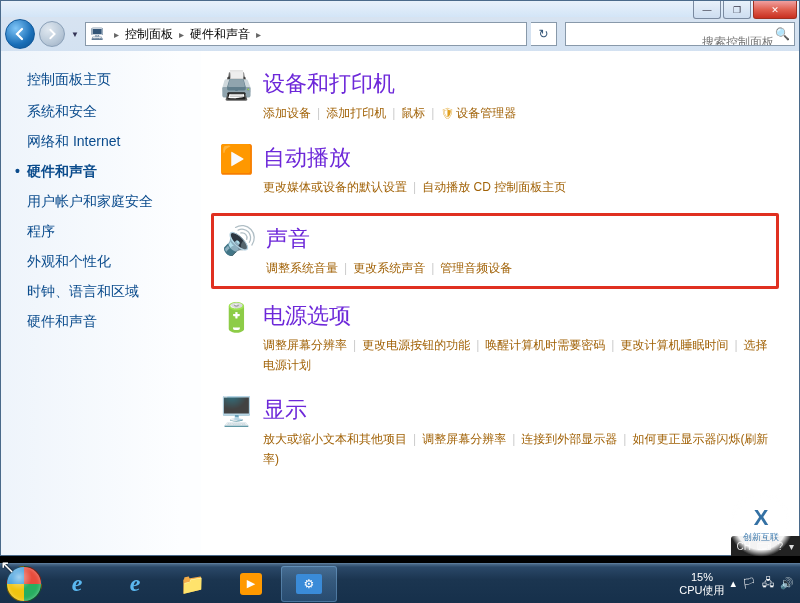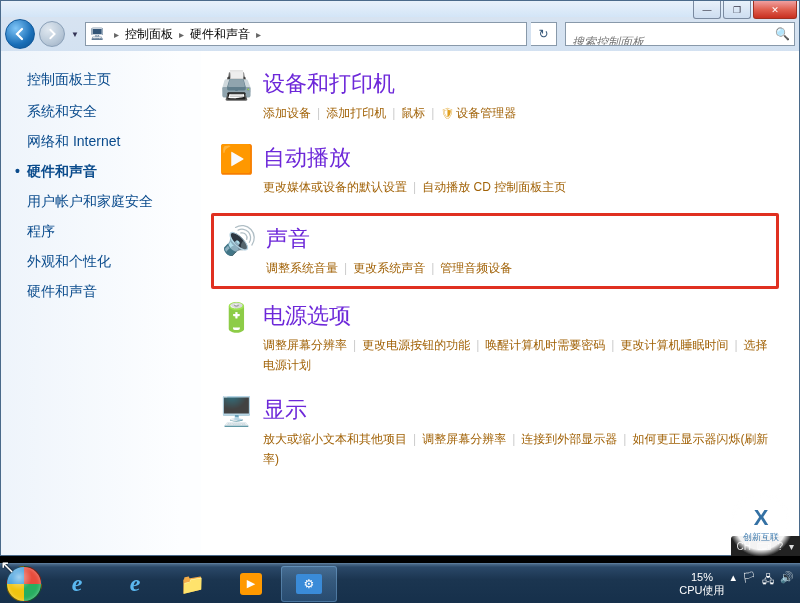--- a/index.html
+++ b/index.html
@@ -11,21 +11,21 @@
 .caption-btn.close { background: linear-gradient(to bottom, #f0a0a0, #e06050, #c83020); color: #fff; border-color: #a03020; width: 44px; }
 .navbar { height: 34px; display: flex; align-items: center; padding: 0 4px; gap: 4px; }
 .nav-back { width: 30px; height: 30px; border-radius: 50%; background: radial-gradient(circle at 35% 30%, #7fc5f7, #1a6fb8 60%, #0b4f8c); border: 1px solid #125a9c; display: flex; align-items: center; justify-content: center; }
 .nav-fwd { width: 26px; height: 26px; border-radius: 50%; background: radial-gradient(circle at 35% 30%, #e0e8f0, #b8c8d8 60%, #9aaabf); border: 1px solid #8aa0b8; display: flex; align-items: center; justify-content: center; }
 .nav-dropdown { width: 12px; height: 20px; display: flex; align-items: center; justify-content: center; color: #335; font-size: 8px; }
 .breadcrumb-bar { flex: 1; height: 24px; background: #fff; border: 1px solid #89a; display: flex; align-items: center; font-size: 12px; color: #000; }
 .bc-icon { width: 22px; display: flex; align-items: center; justify-content: center; color: #357; font-size: 12px; }
 .bc-sep { padding: 0 6px; color: #666; font-size: 10px; }
 .refresh-box { width: 26px; height: 24px; border: 1px solid #89a; border-left: none; background: #fff; display: flex; align-items: center; justify-content: center; color: #357; font-size: 12px; }
 .search-box { width: 230px; height: 24px; border: 1px solid #89a; background: #fff; margin-left: 4px; position: relative; }
-.search-box input { width: 100%; height: 100%; border: none; padding: 16px 20px 0 6px; font-size: 12px; color: #888; font-style: italic; outline: none; }
+.search-box input { width: 100%; height: 100%; border: none; padding: 16px 20px 0 6px; font-size: 12px; color: #888; outline: none; text-align: right; }
 .search-icon { position: absolute; right: 4px; top: 4px; color: #357; font-size: 12px; }
 .content-split { display: flex; height: calc(100% - 50px); background: #fff; }
 .sidebar { width: 200px; background: linear-gradient(to right, #eef4fb 0%, #fdfeff 90%); padding: 20px 10px 10px 26px; font-size: 14px; }
 .sidebar .side-title { color: #0a4b8c; margin-bottom: 14px; }
 .sidebar .side-item { color: #0a4b8c; margin-bottom: 12px; cursor: pointer; }
 .sidebar .side-item.active { font-weight: bold; color: #0a4b8c; position: relative; }
 .sidebar .side-item.active::before { content: "•"; position: absolute; left: -12px; color: #0a4b8c; }
 .main-panel { flex: 1; padding: 14px 20px 14px 10px; overflow: hidden; }
 .category { display: flex; margin-bottom: 12px; padding: 4px; }
 .category.highlight { border: 3px solid #e03020; border-radius: 2px; padding: 8px 4px; margin-top: 4px; margin-bottom: 8px; }
@@ -34,21 +34,21 @@
 .cat-title { color: #6d28d9; font-size: 22px; margin-bottom: 4px; }
 .cat-links { font-size: 12px; line-height: 20px; }
 .cat-links .lnk { color: #a16207; cursor: pointer; }
 .cat-links .div { color: #ccc; margin: 0 6px; }
 .cat-links .shield { color: #e0a020; font-size: 11px; margin-right: 2px; }
 .taskbar { position: absolute; left: 0; bottom: 0; width: 800px; height: 40px; background: linear-gradient(to bottom, #4b6b8b 0%, #2a4868 8%, #1b3550 40%, #16304b 100%); display: flex; align-items: center; border-top: 1px solid #5a7a9a; }
 .start-orb { width: 48px; height: 40px; display: flex; align-items: center; justify-content: center; position: relative; }
 .orb-circle { width: 36px; height: 36px; border-radius: 50%; background: radial-gradient(circle at 35% 30%, #fff8, #0000 40%), conic-gradient(#e74c3c 0 90deg, #27ae60 90deg 180deg, #f1c40f 180deg 270deg, #3498db 270deg 360deg); border: 1px solid #0008; box-shadow: inset 0 0 4px #fff6; }
 .task-btn { width: 56px; height: 36px; margin: 0 1px; border-radius: 3px; display: flex; align-items: center; justify-content: center; font-size: 20px; }
 .task-btn.active { background: linear-gradient(to bottom, #7fb8ea55, #4a80b855); box-shadow: inset 0 0 0 1px #8fc8f855; }
-.tray { margin-left: auto; display: flex; align-items: flex-start; color: #fff; font-size: 11px; padding-right: 6px; gap: 6px; }
+.tray { margin-left: auto; display: flex; align-items: center; color: #fff; font-size: 11px; padding-right: 6px; gap: 6px; }
 .tray-pct { text-align: center; line-height: 13px; }
 .lang-bar { position: absolute; right: 0; top: 536px; height: 20px; background: #222; color: #ddd; font-size: 10px; display: flex; align-items: center; padding: 0 6px; gap: 6px; border-top-left-radius: 3px; }
 .watermark { position: absolute; right: 6px; bottom: 46px; width: 66px; height: 66px; background: radial-gradient(circle, #fff 55%, #fff0 70%); border-radius: 50%; display: flex; flex-direction: column; align-items: center; justify-content: center; font-size: 9px; color: #3a7ab0; opacity: 0.95; }
 .watermark .big { font-size: 22px; font-weight: bold; color: #2a6aa0; }
 .cursor { position: absolute; left: 0; top: 556px; font-size: 18px; color: #fff; text-shadow: 0 0 2px #000; pointer-events: none; }
 svg { display: block; }
 </style>
 </head>
 <body>
 
@@ -92,20 +92,21 @@
   <div class="content-split">
     <div class="sidebar">
       <div class="side-title">控制面板主页</div>
       <div id="sidebar-list">
           <div class="side-item">系统和安全</div>
           <div class="side-item">网络和 Internet</div>
           <div class="side-item active">硬件和声音</div>
           <div class="side-item">用户帐户和家庭安全</div>
           <div class="side-item">程序</div>
           <div class="side-item">外观和个性化</div>
+          <div class="side-item">时钟、语言和区域</div>
           <div class="side-item">硬件和声音</div>
         </div>
     </div>
     <div class="main-panel" id="main-panel">
         <div class="category">
           <div class="cat-icon">🖨️</div>
           <div class="cat-body">
             <div class="cat-title">设备和打印机</div>
             <div class="cat-links"><span class="lnk">添加设备</span><span class="div">|</span><span class="lnk">添加打印机</span><span class="div">|</span><span class="lnk">鼠标</span><span class="div">|</span><span class="shield">🛡</span><span class="lnk">设备管理器</span></div>
           </div>

